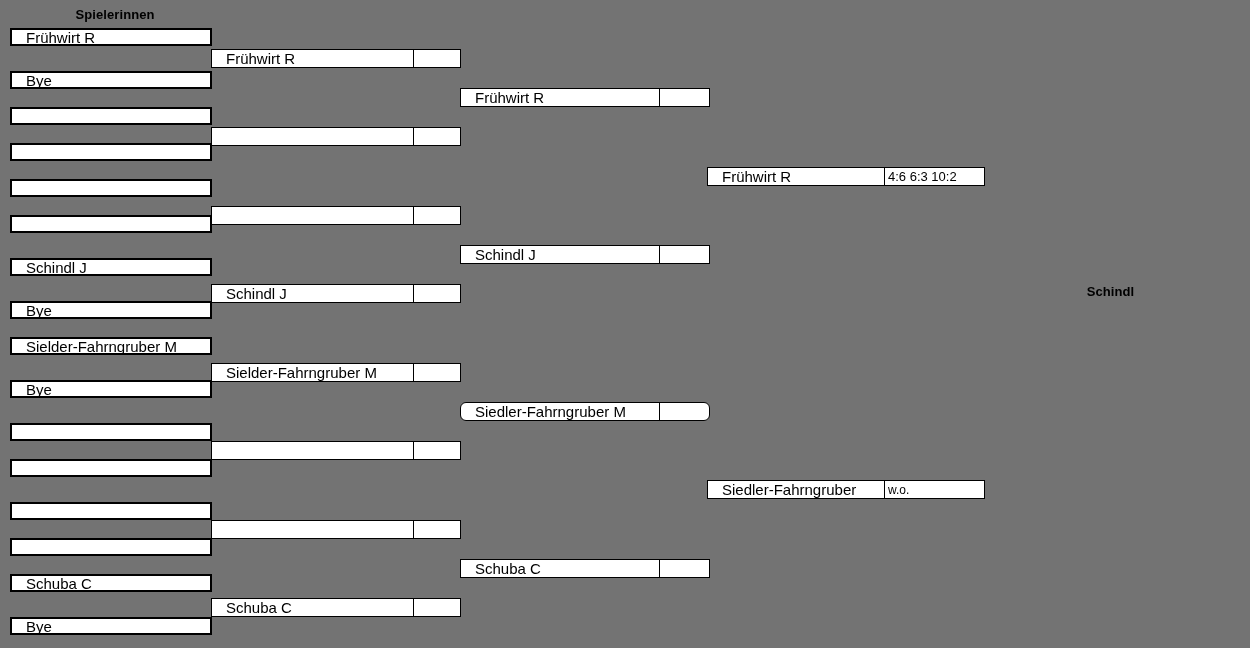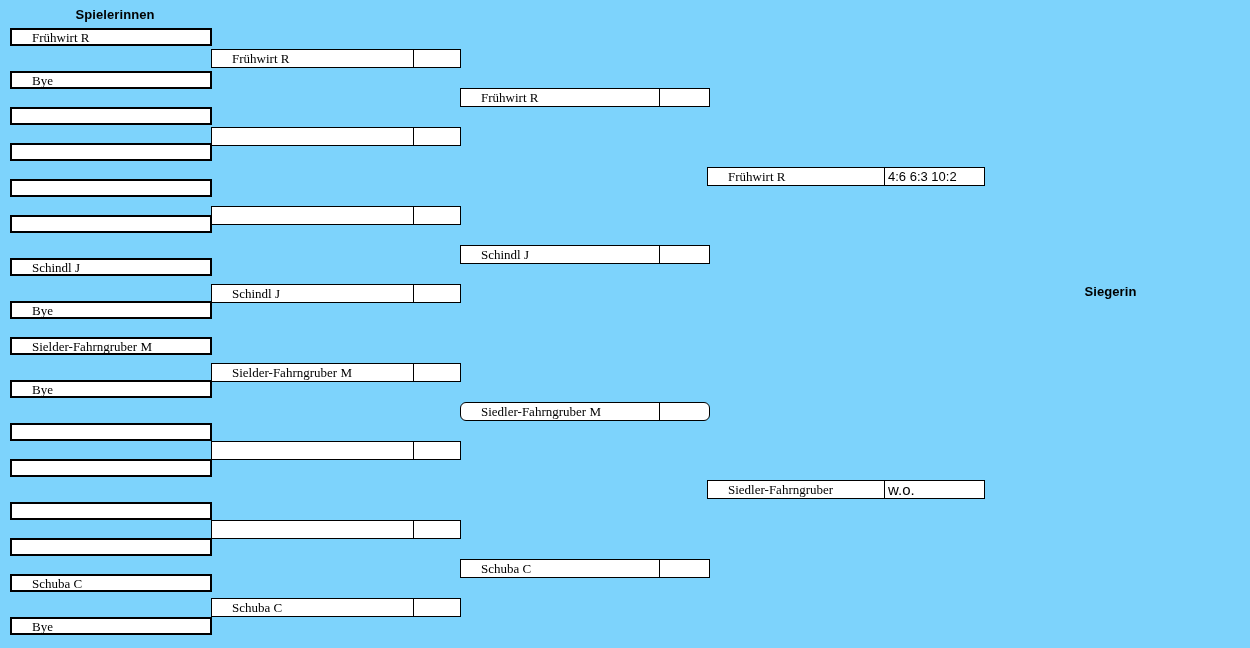--- a/index.html
+++ b/index.html
@@ -9,21 +9,21 @@
     background: #ffffff;
   }
   body {
     font-family: "Liberation Sans", sans-serif;
     color: #000000;
   }
   #bracket-root {
     position: relative;
     width: 1250px;
     height: 648px;
-    background: #7dd3fc;
+    background: #737373;
     overflow: hidden;
   }
 
   
   .col-heading {
     position: absolute;
     font-size: 13px;
     font-weight: bold;
     color: #000;
     white-space: nowrap;
@@ -42,57 +42,56 @@
     border: 1px solid #000000;
   }
   .match.thick {
     border-width: 2px;
   }
   .match .name {
     box-sizing: border-box;
     flex: 1 1 auto;
     display: flex;
     align-items: center;
-    padding: 0 2px 0 20px;
-    font-size: 13px;
+    padding: 0 2px 0 14px;
+    font-size: 15px;
     line-height: 1;
     white-space: nowrap;
     overflow: hidden;
-    font-family: Liberation Serif, serif;
   }
   .match .name.center {
     justify-content: center;
   }
   .match .score {
     box-sizing: border-box;
     flex: 0 0 auto;
     display: flex;
     align-items: center;
     padding: 0 2px 0 3px;
     font-size: 13px;
     line-height: 1;
     white-space: nowrap;
     border-left: 1px solid #000000;
     overflow: hidden;
   }
   .match .score.center {
     justify-content: center;
   }
   .match .score.small {
-    font-size: 15px;
+    font-size: 12px;
   }
 </style>
 </head>
 <body>
 
 <div id="bracket-root">
 
   <div class="col-heading" style="left:10px; top:7px; width:210px;">Spielerinnen</div>
 
-  <div class="col-heading" style="left:983px; top:284px; width:255px;">Siegerin</div>
+  <div class="col-heading" style="left:983px; top:284px; width:255px;">Schindl</div>
 
   <div class="match thick" style="left:10px; top:28px; width:202px; height:18px;">
     <span class="name">Frühwirt R</span>
   </div>
   <div class="match thick" style="left:10px; top:71px; width:202px; height:18px;">
     <span class="name">Bye</span>
   </div>
   <div class="match thick" style="left:10px; top:107px; width:202px; height:18px;">
     <span class="name"></span>
   </div>

